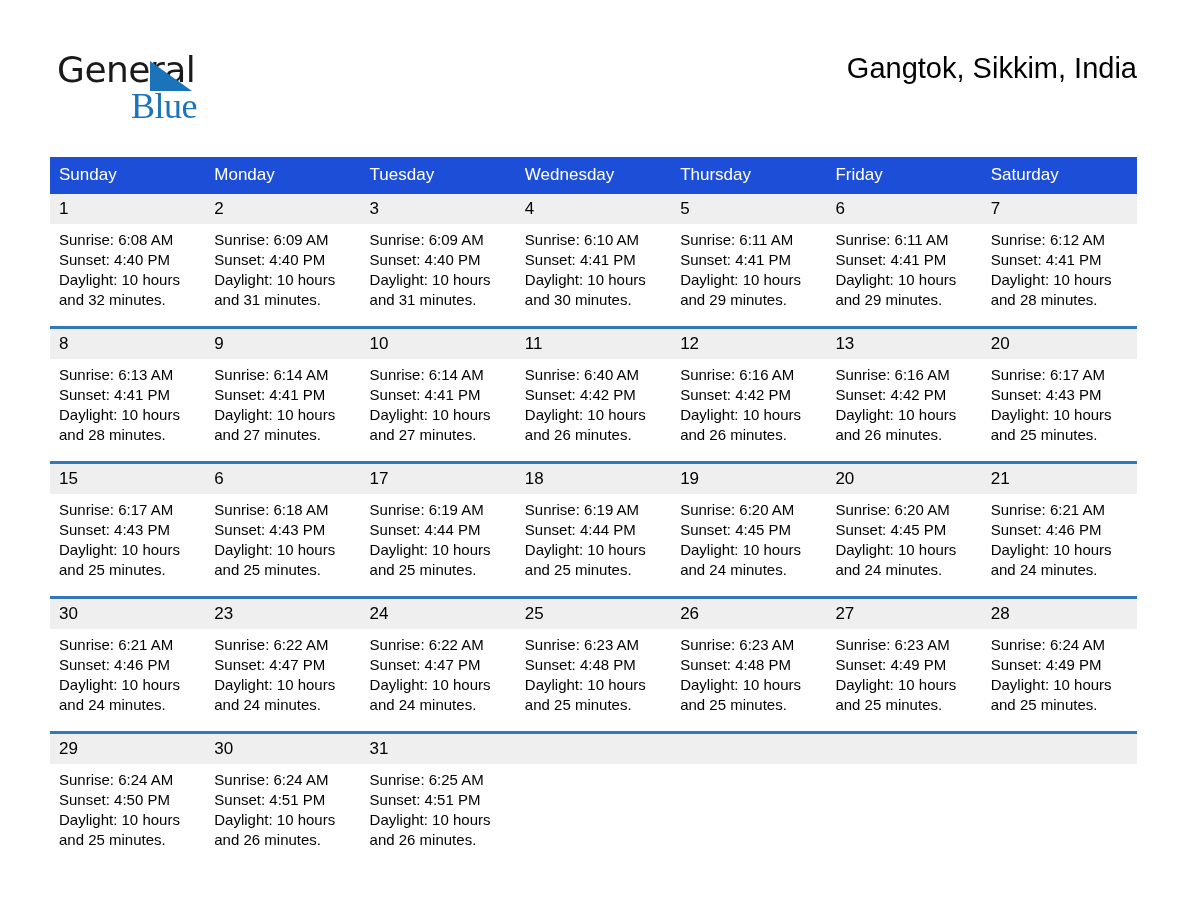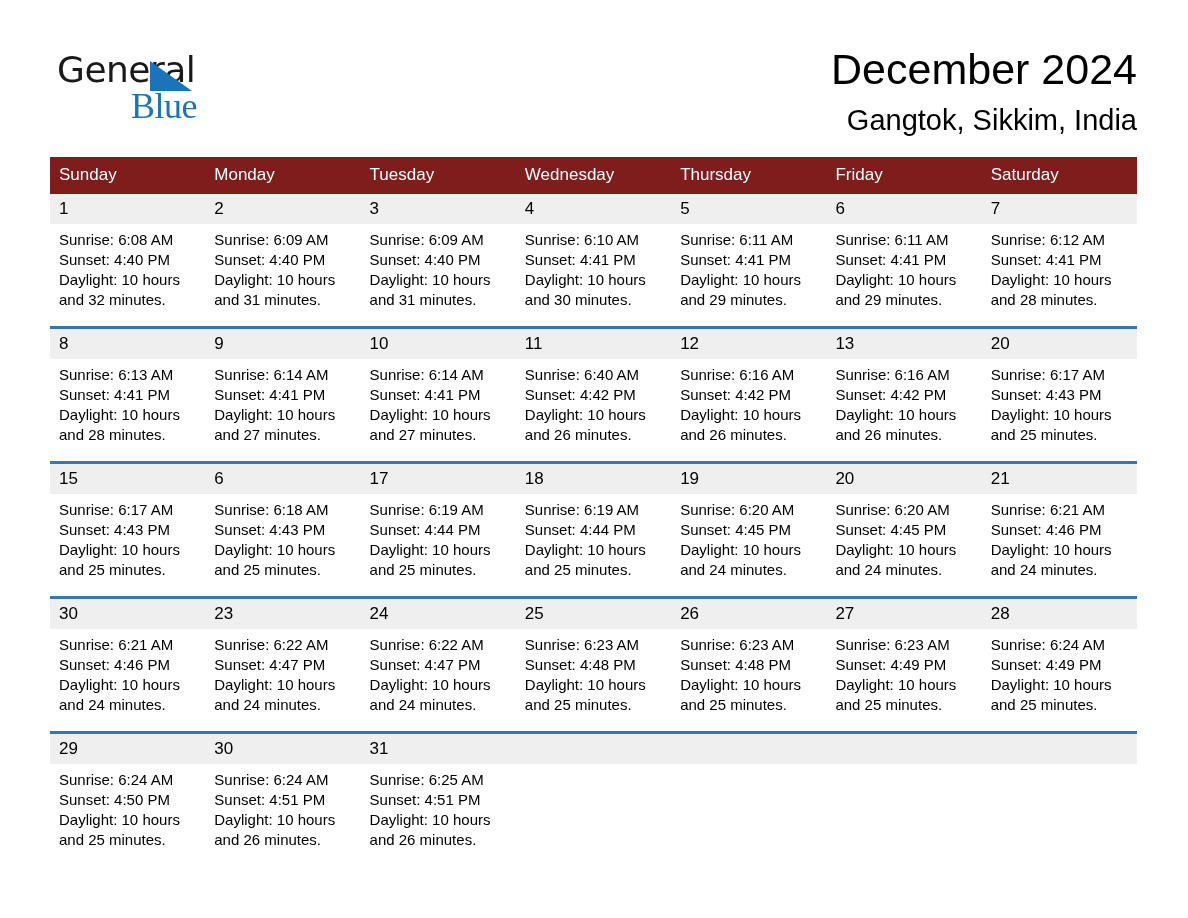--- a/index.html
+++ b/index.html
@@ -95,21 +95,21 @@
     position: absolute;
     left: 50px;
     top: 157px;
     width: 1087px;
     border-collapse: collapse;
     table-layout: fixed;
   }
   .calendar col { width: 155.28px; }
 
   .calendar thead th {
-    background: #7f1d1d;
+    background: #1d4ed8;
     color: #ffffff;
     font-size: 17px;
     font-weight: 400;
     text-align: left;
     padding: 8px 0 9px 9px;
     height: 20px;
     vertical-align: middle;
     white-space: nowrap;
   }
 
@@ -152,21 +152,20 @@
 
   <div class="header">
 
     <div class="logo">
       <span class="logo-general">General</span>
       <span class="logo-triangle"></span>
       <span class="logo-blue">Blue</span>
     </div>
 
     <div class="title-block">
-      <div class="cal-title">December 2024</div>
       <div class="cal-subtitle">Gangtok, Sikkim, India</div>
     </div>
 
   </div>
 
   <table class="calendar">
     <colgroup>
       <col>
         <col>
         <col>

